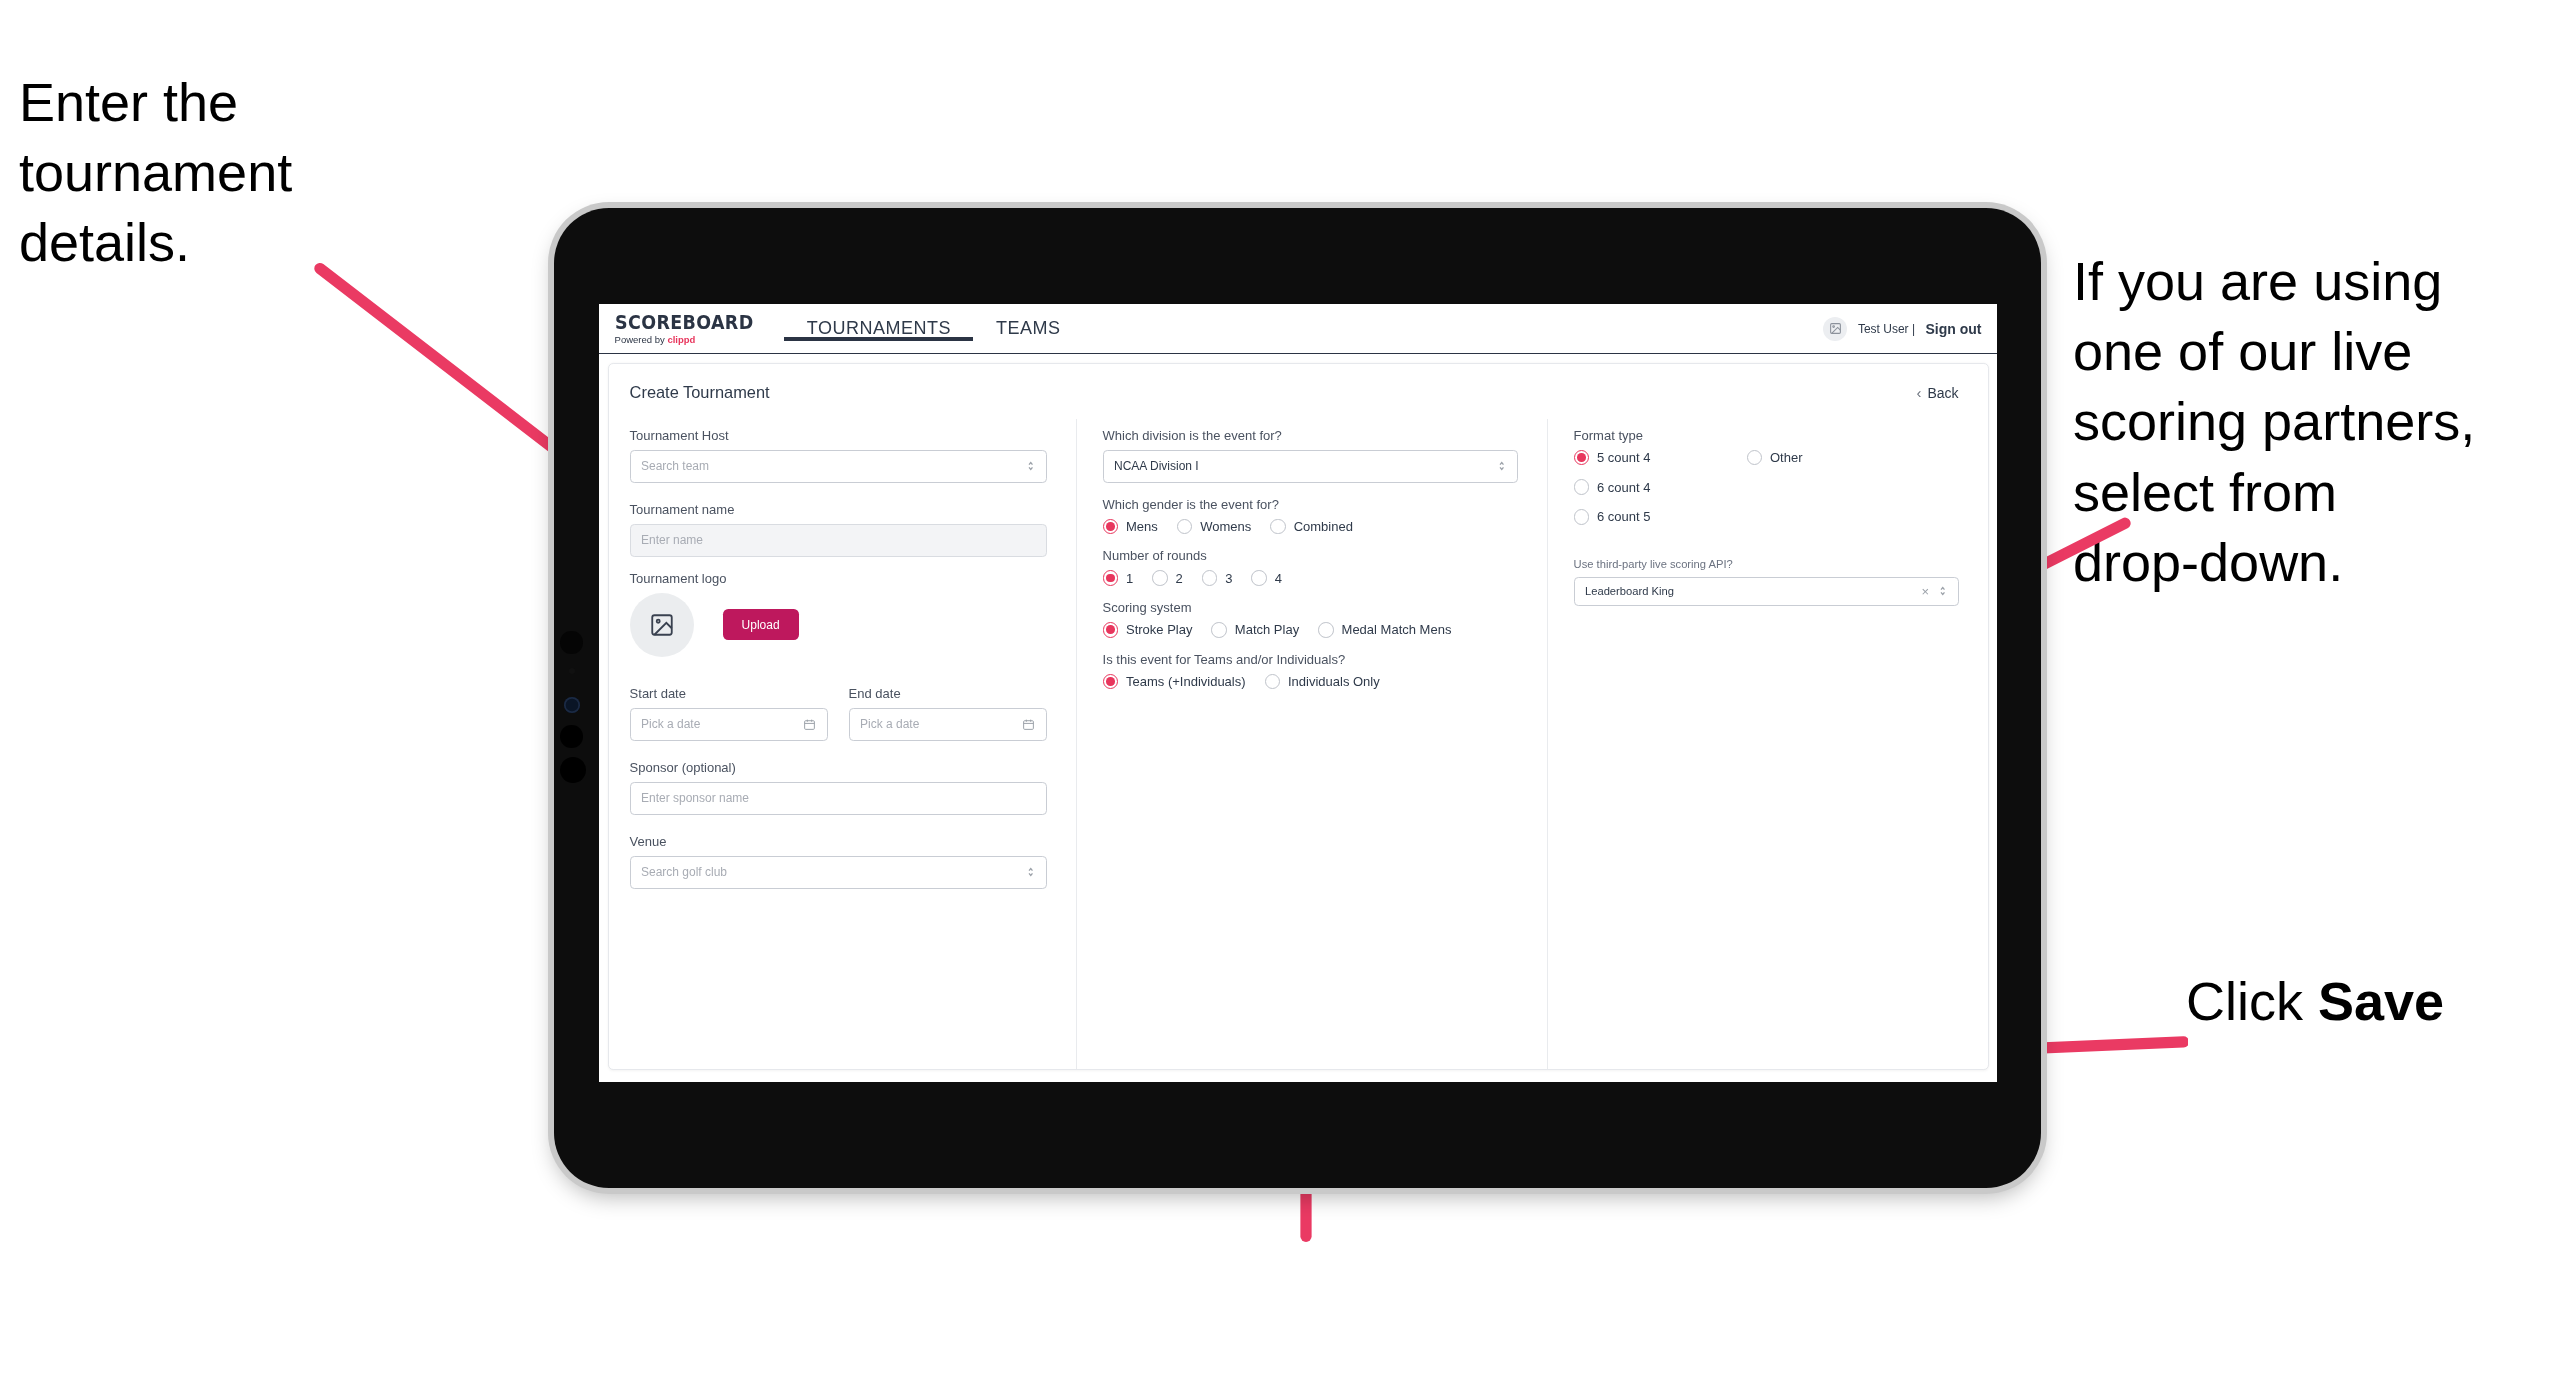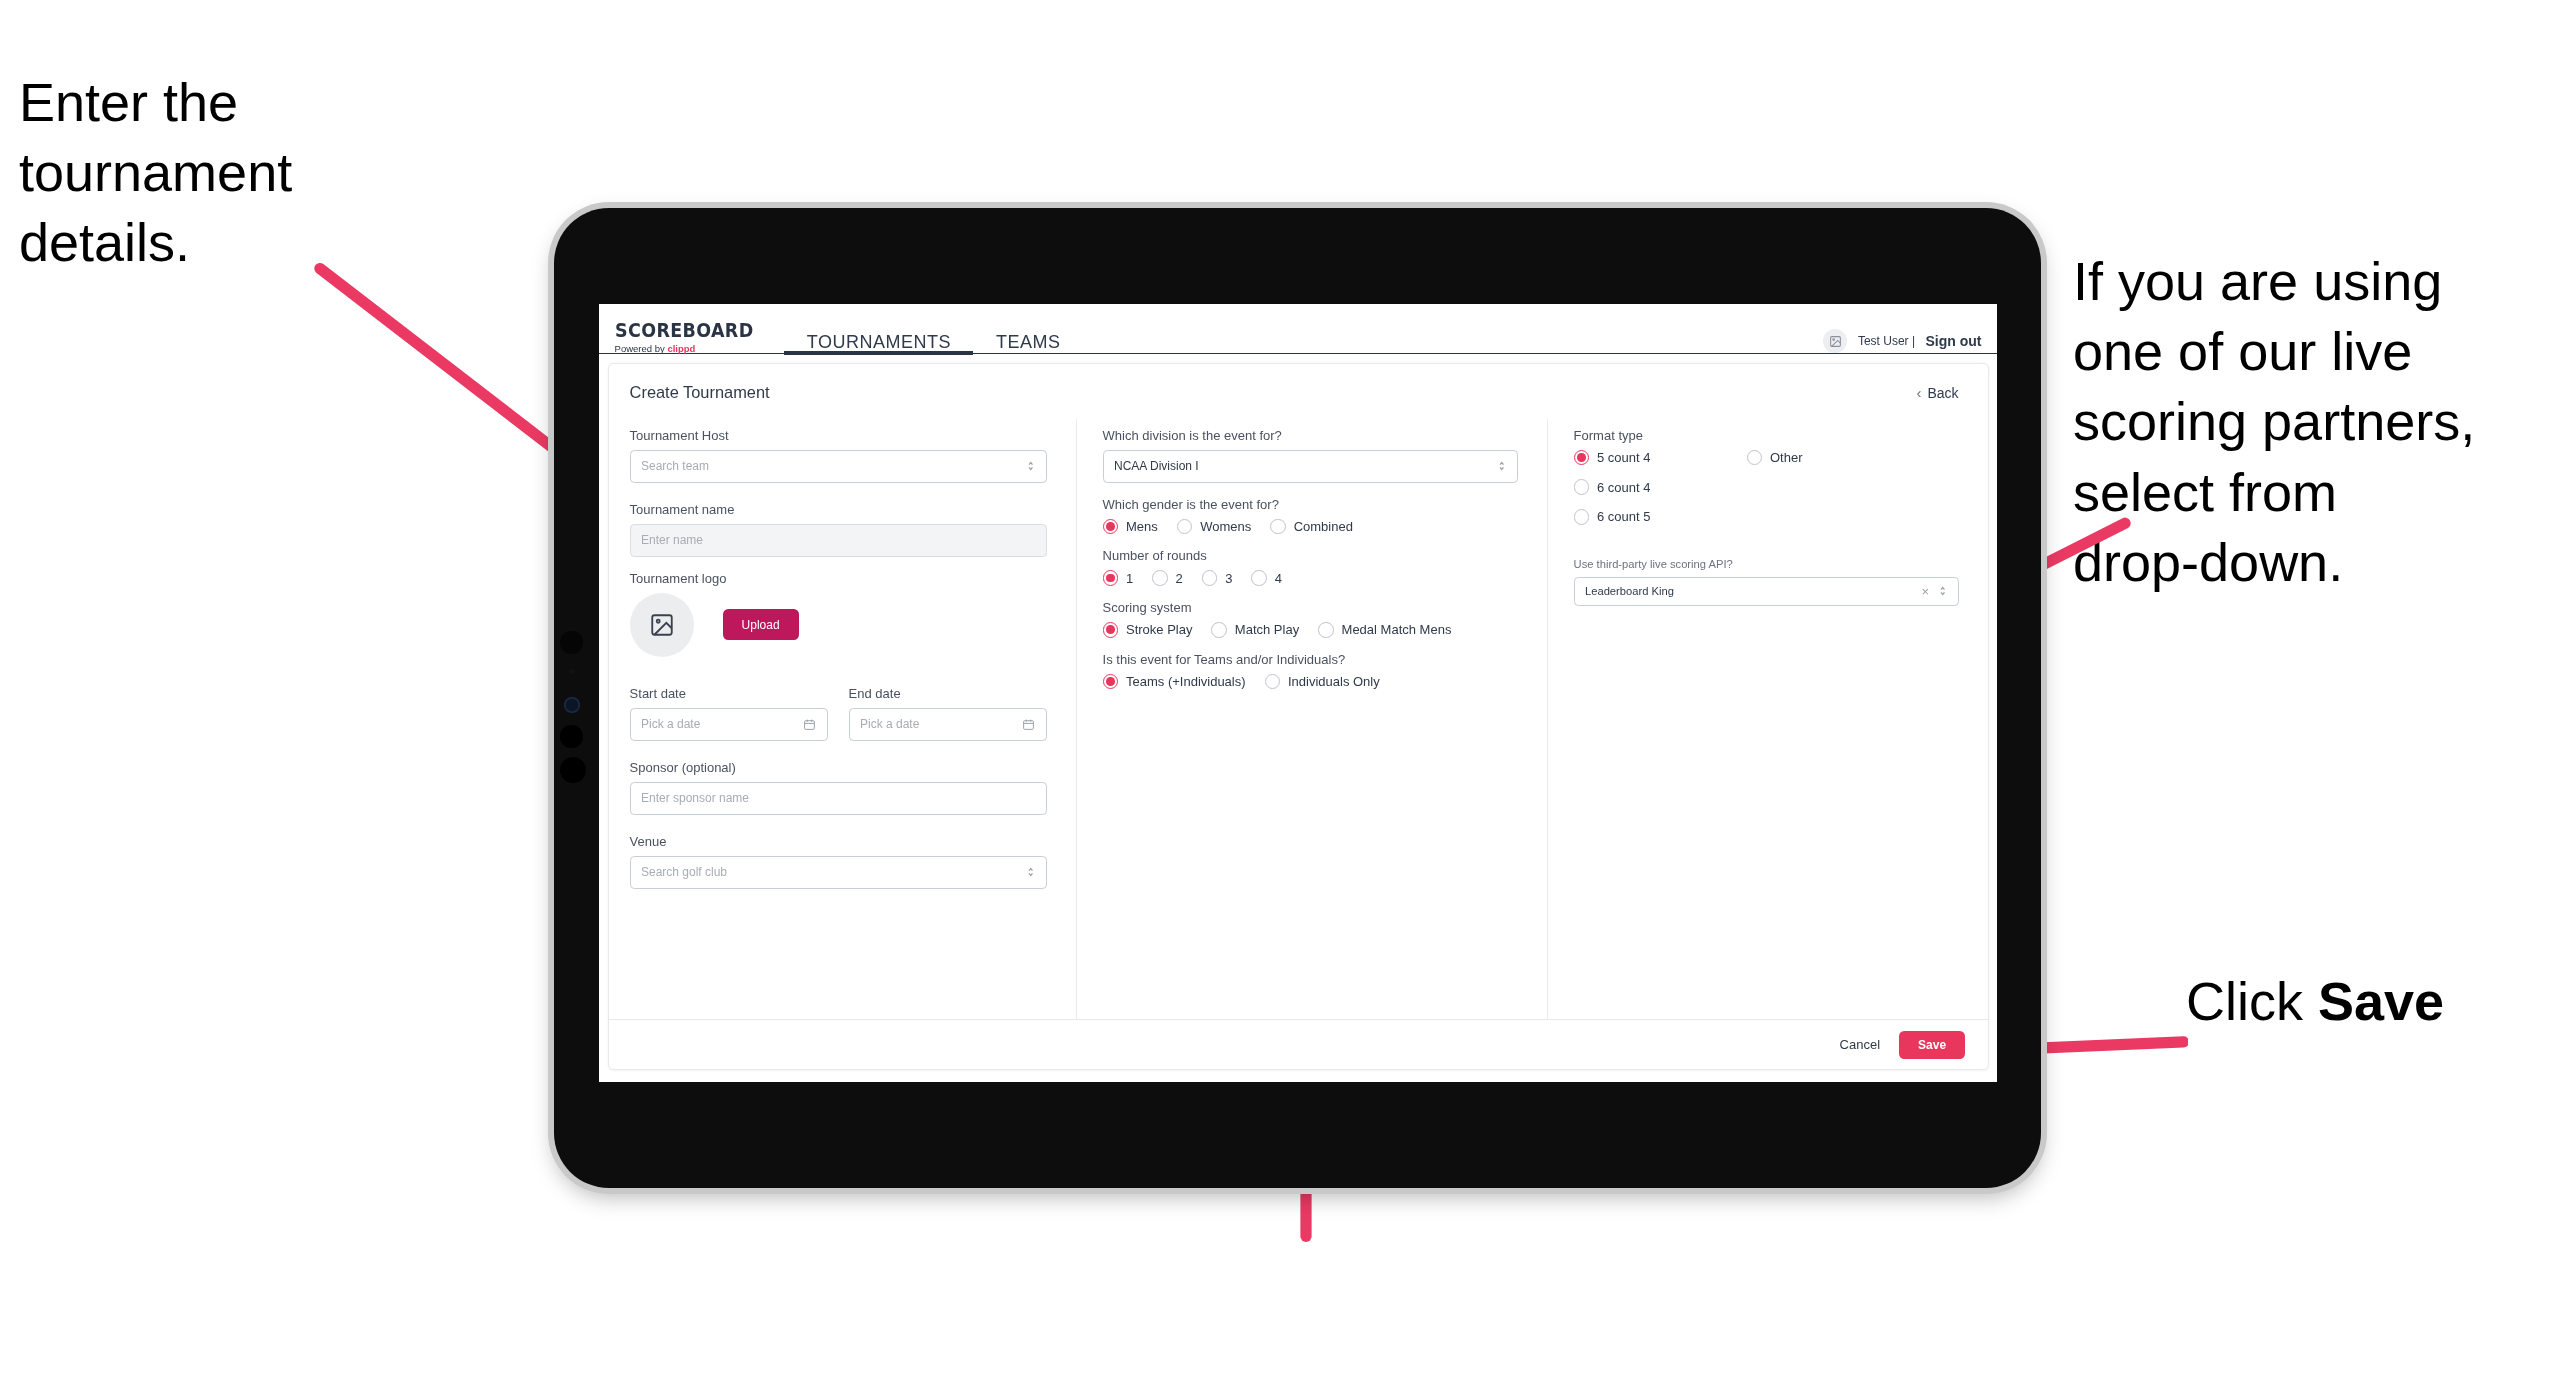--- a/index.html
+++ b/index.html
@@ -55,21 +55,21 @@
     width: 1398px; height: 778px;
     background: #ffffff;
     overflow: hidden;
   }
 
   
   #app-header {
     height: 50px;
     background: #ffffff;
     border-bottom: 1.7px solid #2b3444;
-    display: flex; align-items: flex-end;
+    display: flex; align-items: center;
     position: relative;
   }
   #brand { display:flex; flex-direction:column; justify-content:center; padding: 0 19px 0 15.6px; }
   #brand-title {
     font-family: "DejaVu Sans", sans-serif;
     font-weight: 700; font-size: 19px; letter-spacing: 0.4px;
     color: #2b3444; line-height: 1;
     transform: scaleX(.92); transform-origin: left center;
   }
   #brand-sub { font-size: 9.5px; color:#2b3444; margin-top:3.5px; line-height:1; }
@@ -465,21 +465,17 @@
               <span style="font-size:13px;">×</span>
               <svg width="9.5" height="12" viewBox="0 0 10 14" fill="none" stroke="currentColor" stroke-width="1.5">
                   <path d="M3 5.5L5 3l2 2.5M3 8.5L5 11l2-2.5"></path>
                 </svg>
             </span>
           </div>
         </div>
 
       </div>
 
-      <div id="card-footer">
-        <div id="cancel-btn">Cancel</div>
-        <div id="save-btn">Save</div>
-      </div>
 
     </div>
   </div>
 </div>
 
 
 </body></html>

